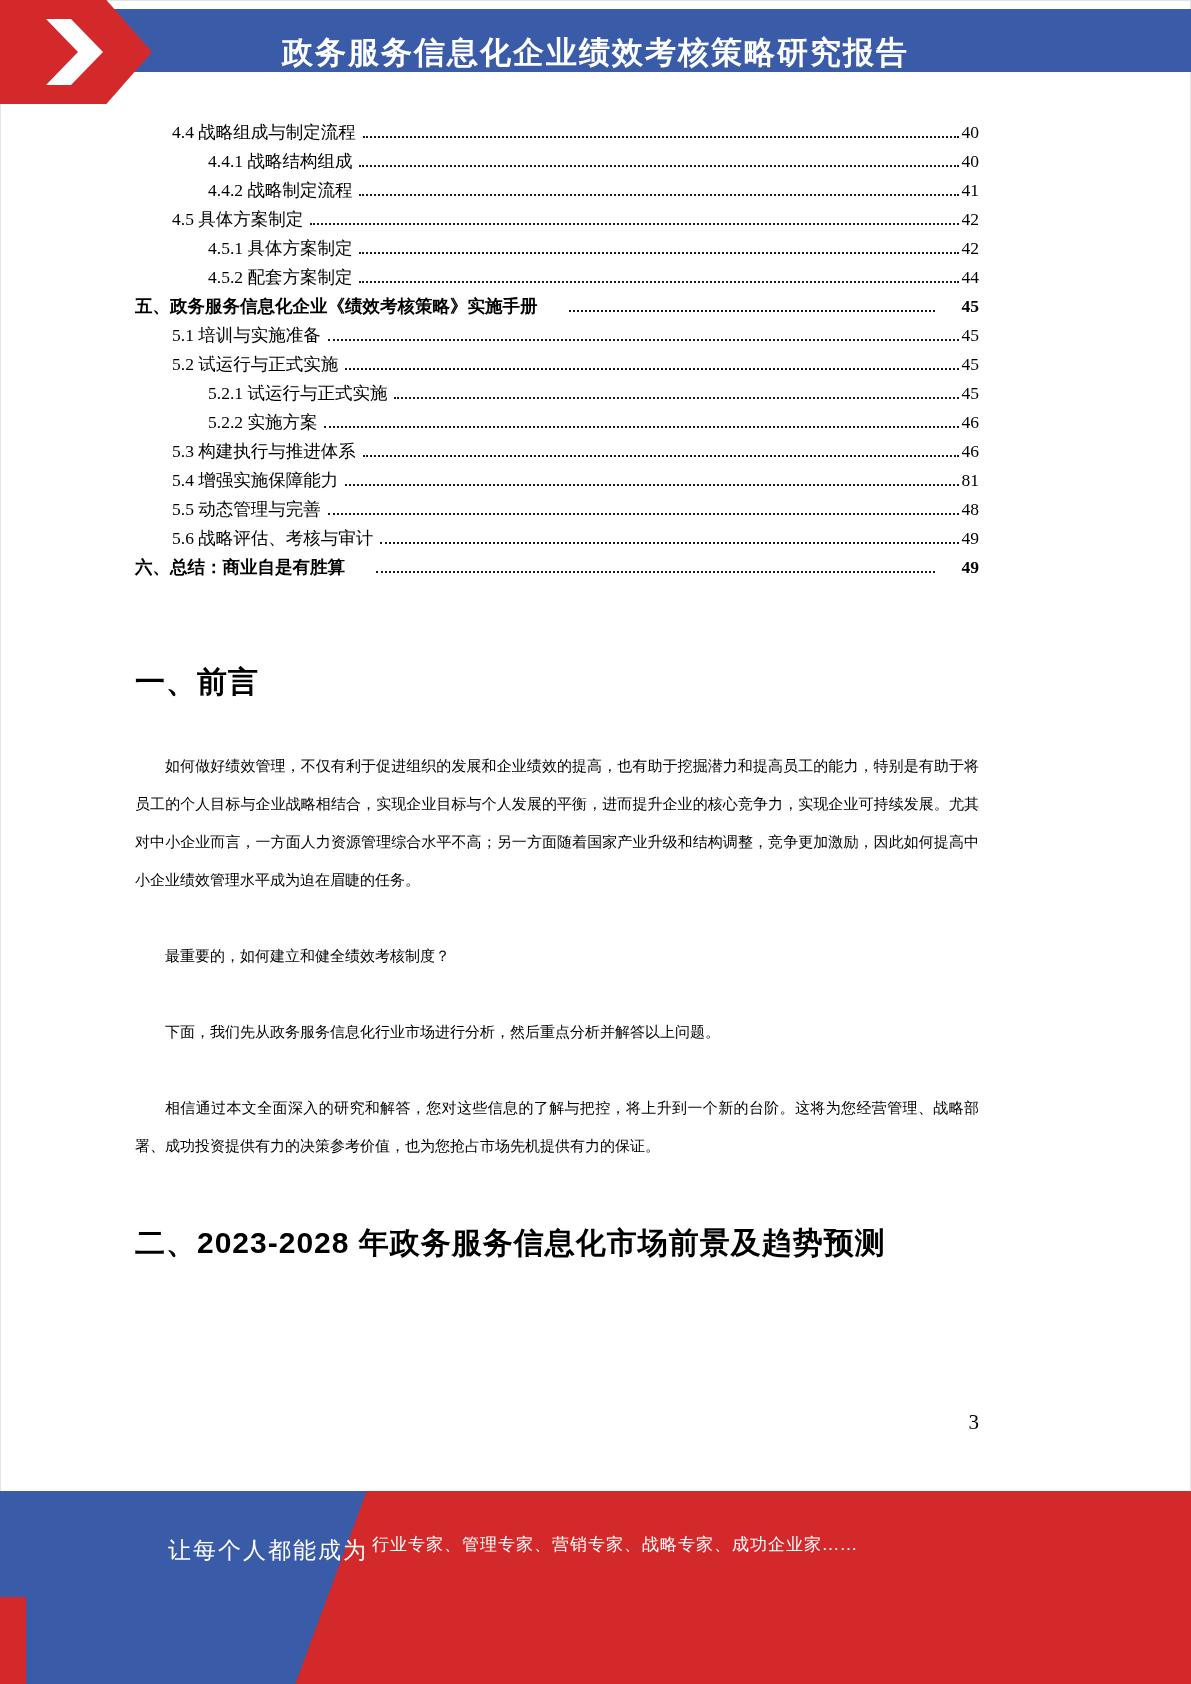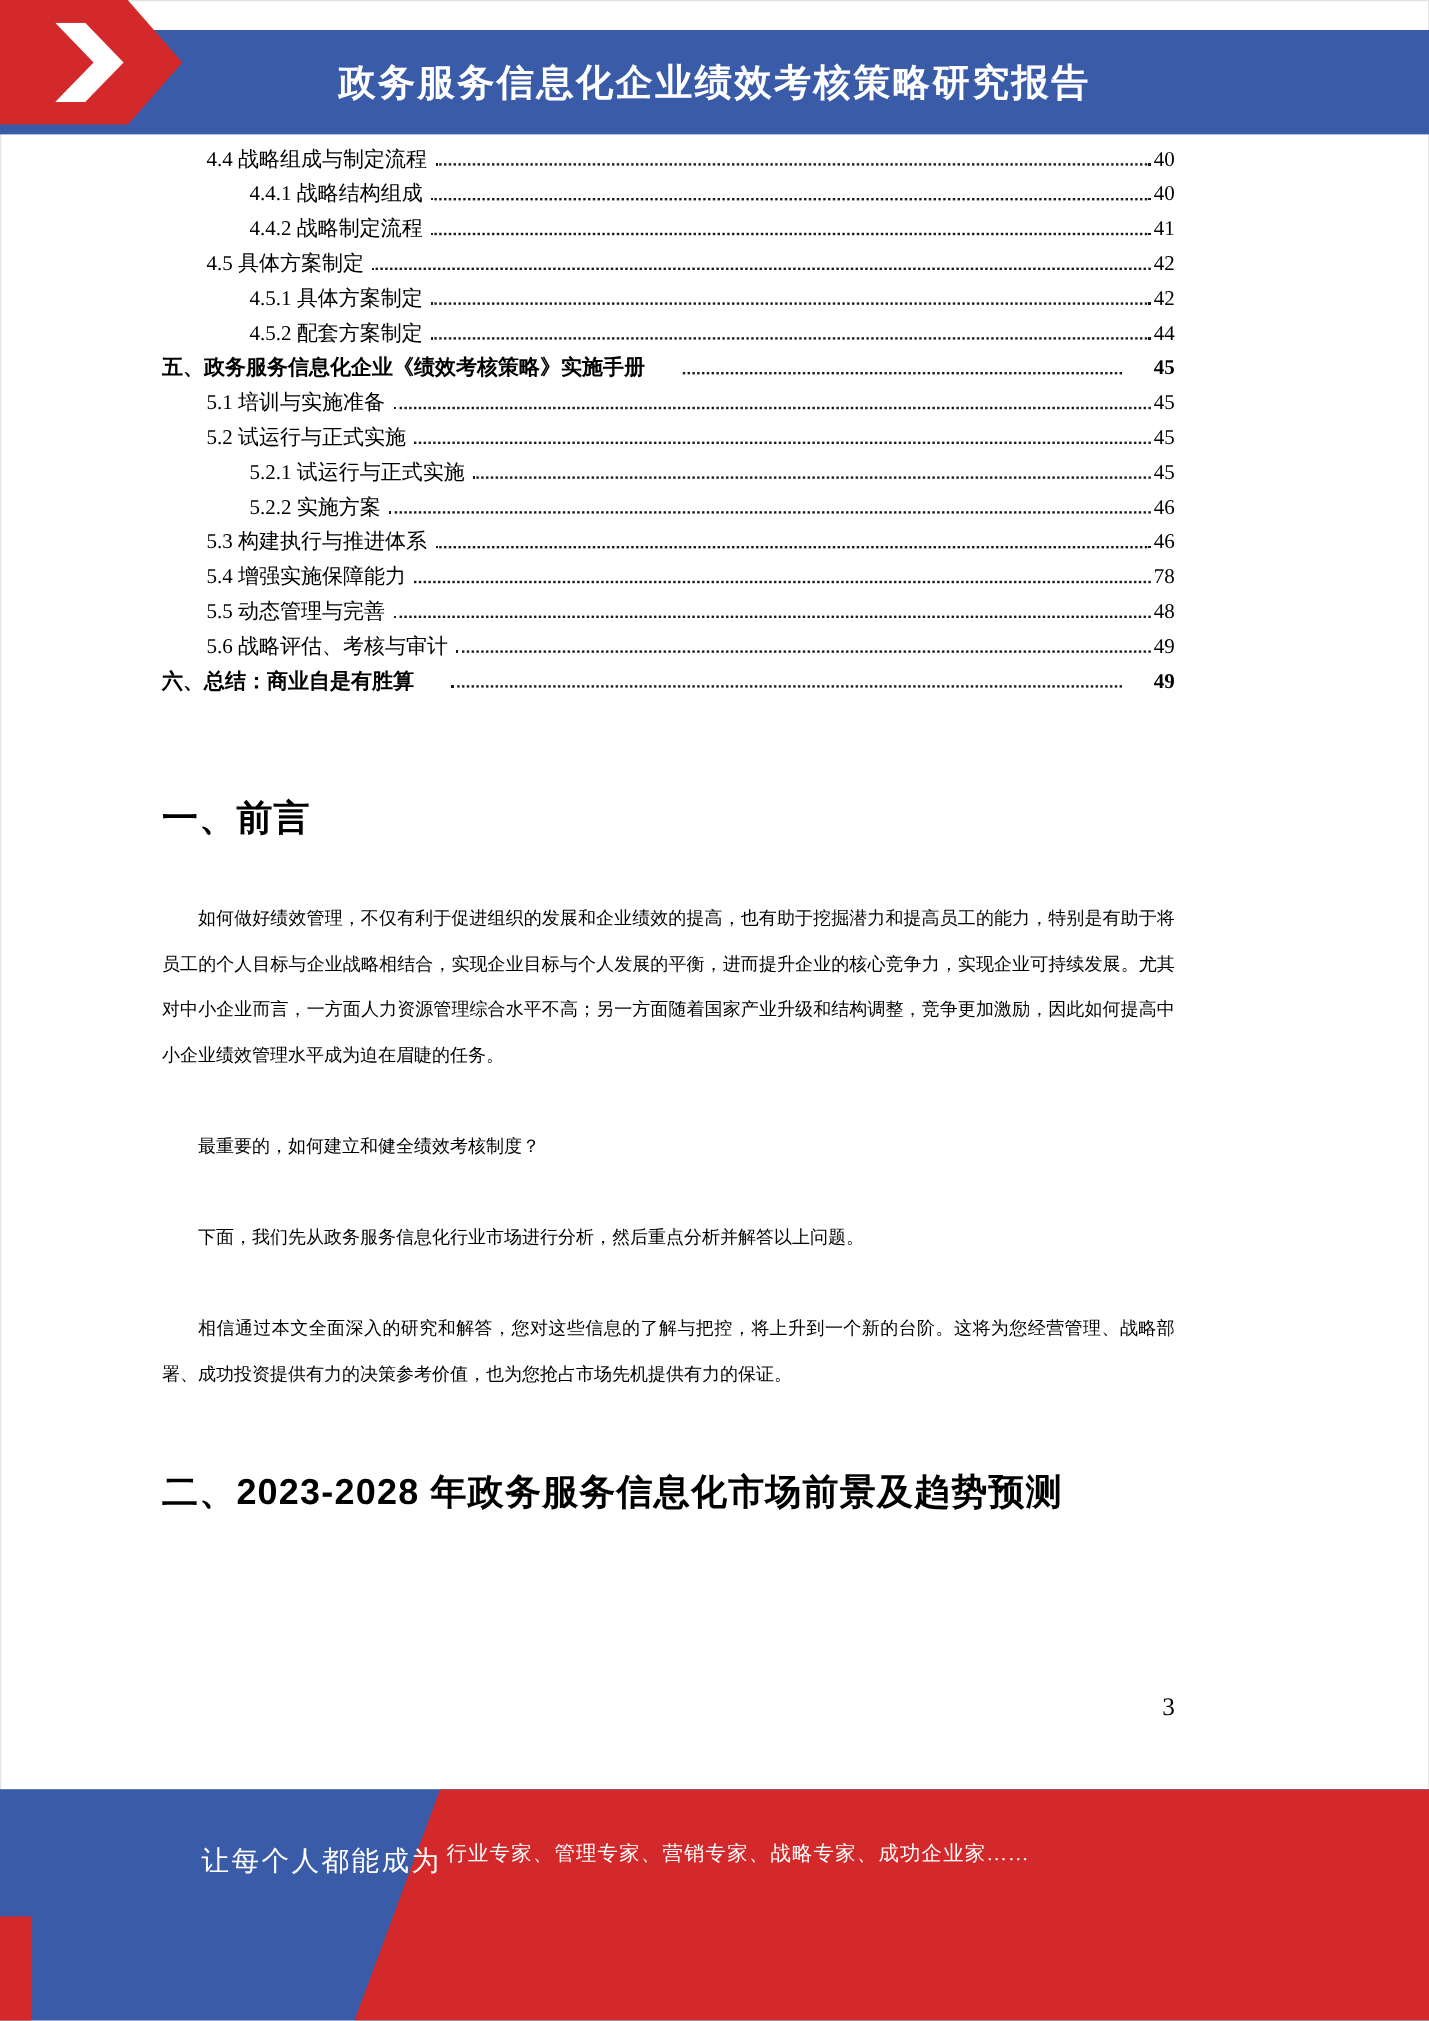--- a/index.html
+++ b/index.html
@@ -9,21 +9,21 @@
   .page {
     width:1191px; height:1684px; margin:0 auto; position:relative;
     background:#ffffff; overflow:hidden; color:#000;
     font-family:"Liberation Serif","DejaVu Serif",serif;
     box-shadow: inset 0 0 0 1px #e3e3e3;
   }
 
   
   .header { position:relative; height:100px; }
   .header-bar {
-    position:absolute; top:25px; left:0; right:0; height:87px;
+    position:absolute; top:9px; left:0; right:0; height:63px;
     background:var(--blue,#3a5ca8);
   }
   .header-title {
     text-align:center; line-height:87px; color:#fff;
     font-family:"Liberation Sans","DejaVu Sans",sans-serif;
     font-weight:bold; font-size:31px; letter-spacing:2px; white-space:nowrap;
   }
   .header-arrow {
     position:absolute; top:0; left:0; width:152px; height:104px;
     background:var(--red,#d4292b);
@@ -154,21 +154,21 @@
           <span class="toc-page">46</span>
         </div>
         <div class="toc-row lvl1">
           <span class="toc-label">5.3 构建执行与推进体系</span>
           <span class="toc-dots"></span>
           <span class="toc-page">46</span>
         </div>
         <div class="toc-row lvl1">
           <span class="toc-label">5.4 增强实施保障能力</span>
           <span class="toc-dots"></span>
-          <span class="toc-page">78</span>
+          <span class="toc-page">81</span>
         </div>
         <div class="toc-row lvl1">
           <span class="toc-label">5.5 动态管理与完善</span>
           <span class="toc-dots"></span>
           <span class="toc-page">48</span>
         </div>
         <div class="toc-row lvl1">
           <span class="toc-label">5.6 战略评估、考核与审计</span>
           <span class="toc-dots"></span>
           <span class="toc-page">49</span>

